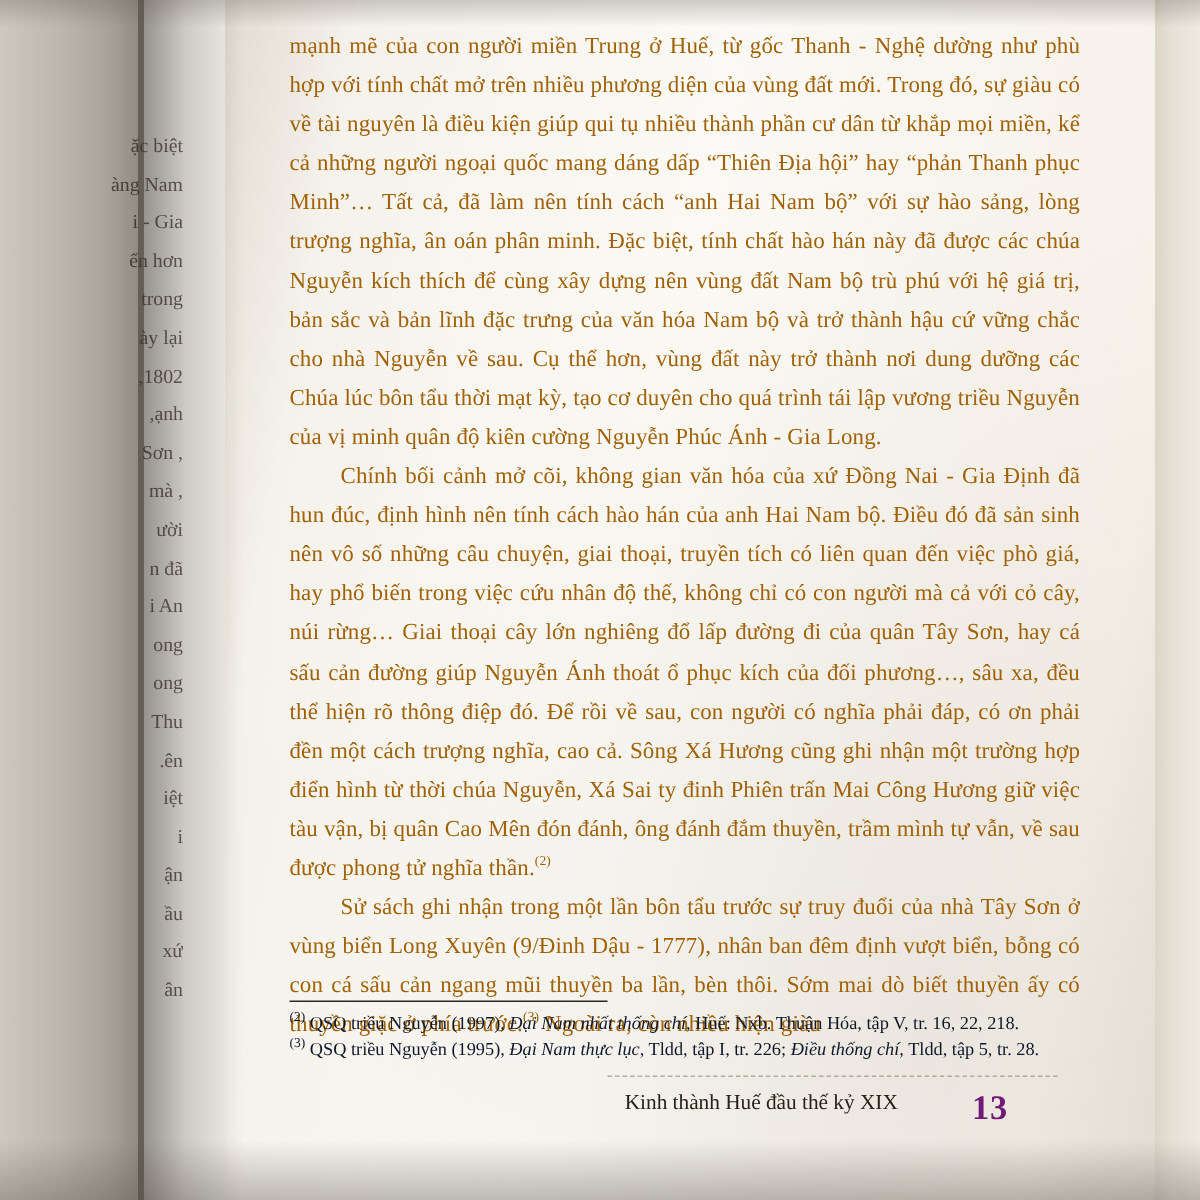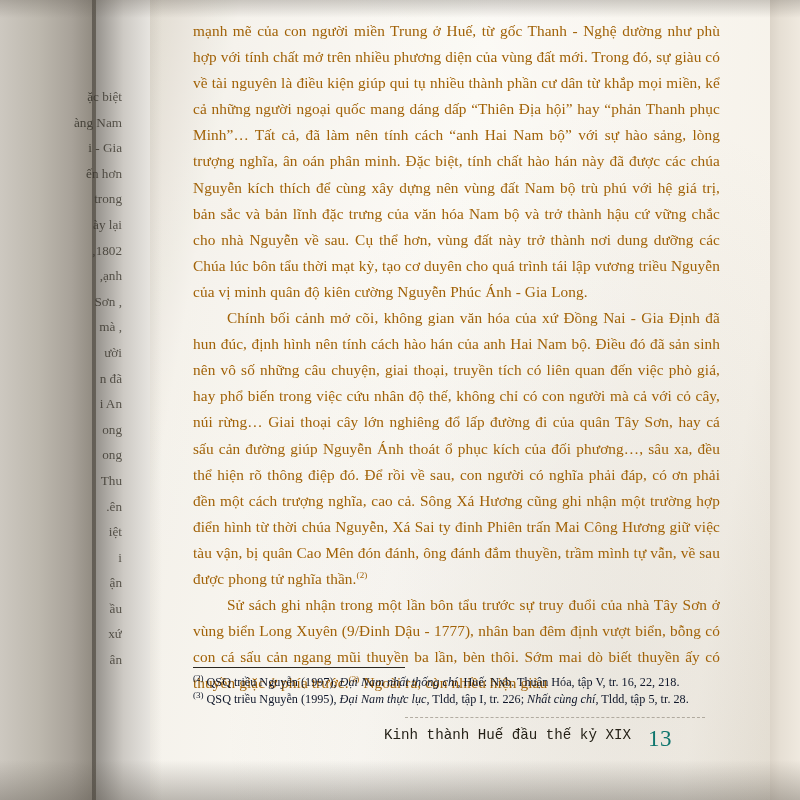--- a/index.html
+++ b/index.html
@@ -137,29 +137,28 @@
 
   .running-foot {
     position: absolute;
     left: 380px;
     top: 726px;
     width: 255px;
     text-align: center;
     color: #262218;
     font-size: 14.2px;
     line-height: 19px;
-    font-family: Liberation Mono, monospace;
   }
   .page-number {
     position: absolute;
     left: 648px;
     top: 726px;
-    color: #0f766e;
+    color: #701a75;
     font-size: 23px;
-    font-weight: 400;
+    font-weight: 700;
     letter-spacing: 0.5px;
   }
 
   
   .grain {
     position: absolute;
     inset: 0;
     background:
       radial-gradient(ellipse at 30% 20%, rgba(255,255,255,0.16), rgba(255,255,255,0) 60%),
       radial-gradient(ellipse at 75% 85%, rgba(120,112,100,0.10), rgba(255,255,255,0) 60%);
@@ -210,21 +209,21 @@
   <div class="page-body">
     <p class="para">mạnh mẽ của con người miền Trung ở Huế, từ gốc Thanh - Nghệ dường như phù hợp với tính chất mở trên nhiều phương diện của vùng đất mới. Trong đó, sự giàu có về tài nguyên là điều kiện giúp qui tụ nhiều thành phần cư dân từ khắp mọi miền, kể cả những người ngoại quốc mang dáng dấp “Thiên Địa hội” hay “phản Thanh phục Minh”… Tất cả, đã làm nên tính cách “anh Hai Nam bộ” với sự hào sảng, lòng trượng nghĩa, ân oán phân minh. Đặc biệt, tính chất hào hán này đã được các chúa Nguyễn kích thích để cùng xây dựng nên vùng đất Nam bộ trù phú với hệ giá trị, bản sắc và bản lĩnh đặc trưng của văn hóa Nam bộ và trở thành hậu cứ vững chắc cho nhà Nguyễn về sau. Cụ thể hơn, vùng đất này trở thành nơi dung dưỡng các Chúa lúc bôn tẩu thời mạt kỳ, tạo cơ duyên cho quá trình tái lập vương triều Nguyễn của vị minh quân độ kiên cường Nguyễn Phúc Ánh - Gia Long.</p>
     <p class="para indent"><span>Chính bối cảnh mở cõi, không gian văn hóa của xứ Đồng Nai - Gia Định đã hun đúc, định hình nên tính cách hào hán của anh Hai Nam bộ. Điều đó đã sản sinh nên vô số những câu chuyện, giai thoại, truyền tích có liên quan đến việc phò giá, hay phổ biến trong việc cứu nhân độ thế, không chỉ có con người mà cả với cỏ cây, núi rừng… Giai thoại cây lớn nghiêng đổ lấp đường đi của quân Tây Sơn, hay cá sấu cản đường giúp Nguyễn Ánh thoát ổ phục kích của đối phương…, sâu xa, đều thể hiện rõ thông điệp đó. Để rồi về sau, con người có nghĩa phải đáp, có ơn phải đền một cách trượng nghĩa, cao cả. Sông Xá Hương cũng ghi nhận một trường hợp điển hình từ thời chúa Nguyễn, Xá Sai ty đinh Phiên trấn Mai Công Hương giữ việc tàu vận, bị quân Cao Mên đón đánh, ông đánh đắm thuyền, trầm mình tự vẫn, về sau được phong tử nghĩa thần.</span><sup>(2)</sup></p>
     <p class="para indent"><span>Sử sách ghi nhận trong một lần bôn tẩu trước sự truy đuổi của nhà Tây Sơn ở vùng biển Long Xuyên (9/Đinh Dậu - 1777), nhân ban đêm định vượt biển, bỗng có con cá sấu cản ngang mũi thuyền ba lần, bèn thôi. Sớm mai dò biết thuyền ấy có thuyền giặc ở phía trước.</span><sup>(3)</sup><span> Ngoài ra, còn nhiều hiện giàu</span></p>
   </div>
 
   <div class="footnote-rule"></div>
 
   <div class="footnotes">
     <p><sup>(2)</sup><span> QSQ triều Nguyễn (1997), </span><span class="it">Đại Nam nhất thống chí</span><span>, Huế: Nxb. Thuận Hóa, tập V, tr. 16, 22, 218.</span></p>
-    <p><sup>(3)</sup><span> QSQ triều Nguyễn (1995), </span><span class="it">Đại Nam thực lục</span><span>, Tldd, tập I, tr. 226; </span><span class="it">Nhất cùng chí</span><span>, Tldd, tập 5, tr. 28.</span></p>
+    <p><sup>(3)</sup><span> QSQ triều Nguyễn (1995), </span><span class="it">Đại Nam thực lục</span><span>, Tldd, tập I, tr. 226; </span><span class="it">Điều thống chí</span><span>, Tldd, tập 5, tr. 28.</span></p>
   </div>
 
   <div class="dashline"></div>
 
   <div class="running-foot">
     <div>Kinh thành Huế đầu thế kỷ XIX</div>
   </div>
 
   <div class="page-number">13</div>
 

